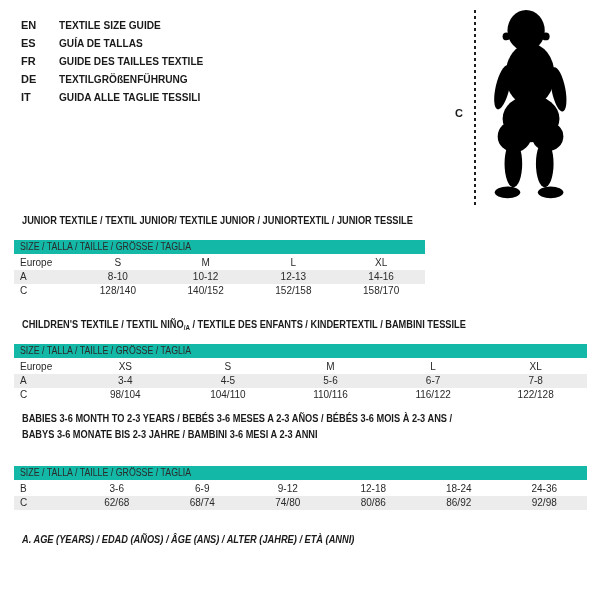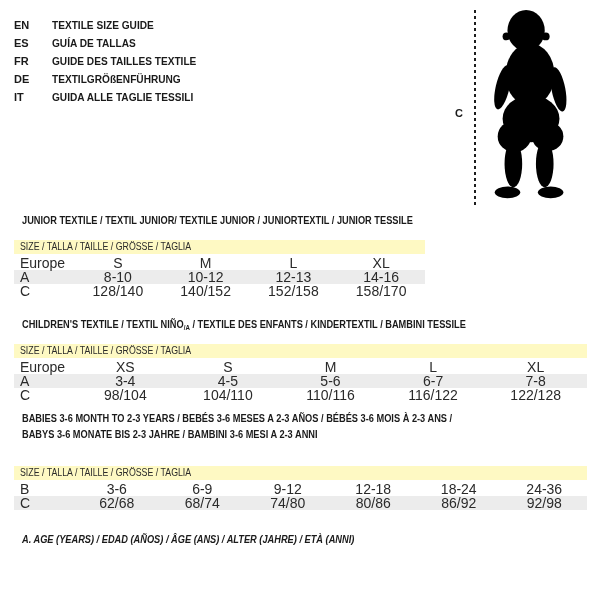--- a/index.html
+++ b/index.html
@@ -8,44 +8,44 @@
     background:#ffffff;color:#1a1a1a;
     font-family:"Liberation Sans", sans-serif;
   }
   .abs{position:absolute;}
 
   
   .cond{display:inline-block;transform:scaleX(0.88);transform-origin:0 50%;white-space:nowrap;}
   .cond92{display:inline-block;transform:scaleX(0.92);transform-origin:0 50%;white-space:nowrap;}
 
   
-  .lang-block{left:14px;top:16px;}
+  .lang-block{left:21px;top:16px;}
   .lang-row{display:flex;height:18px;align-items:center;font-weight:bold;font-size:11px;}
   .lang-code{width:38px;flex:0 0 38px;}
   .lang-title{flex:1;}
 
   
   .height-line{
     left:474px;top:10px;width:2px;height:197px;
     background:repeating-linear-gradient(to bottom,#1d1d1d 0 3px,transparent 3px 6px);
   }
   .height-label{left:455px;top:107px;font-weight:bold;font-size:11px;}
   .baby-svg{left:482px;top:8px;}
 
   
   .sec-h{font-weight:bold;font-size:10.5px;line-height:15.5px;white-space:nowrap;}
   .sec-h sub{font-size:7px;vertical-align:-2px;}
 
   
   .size-table{left:14px;}
   .size-bar{
-    height:14px;line-height:14px;background:#fef9c3;color:#2a2a2a;
+    height:14px;line-height:14px;background:#14b8a6;color:#2a2a2a;
     font-size:10px;padding-left:6px;margin-bottom:2px;
   }
-  .trow{display:flex;height:14px;line-height:14px;font-size:14px;color:#2a2a2a;align-items:flex-end;}
+  .trow{display:flex;height:14px;line-height:14px;font-size:10px;color:#2a2a2a;align-items:flex-end;}
   .trow .lbl{width:60px;flex:0 0 60px;padding-left:6px;box-sizing:border-box;}
   .trow .val{flex:1;text-align:center;}
   .trow.gray{background:#ececec;}
 
   
   .notes{left:22px;top:533px;font-style:italic;}
   .note-line{height:16.5px;font-weight:bold;font-size:10.5px;}
 </style>
 </head>
 <body>

